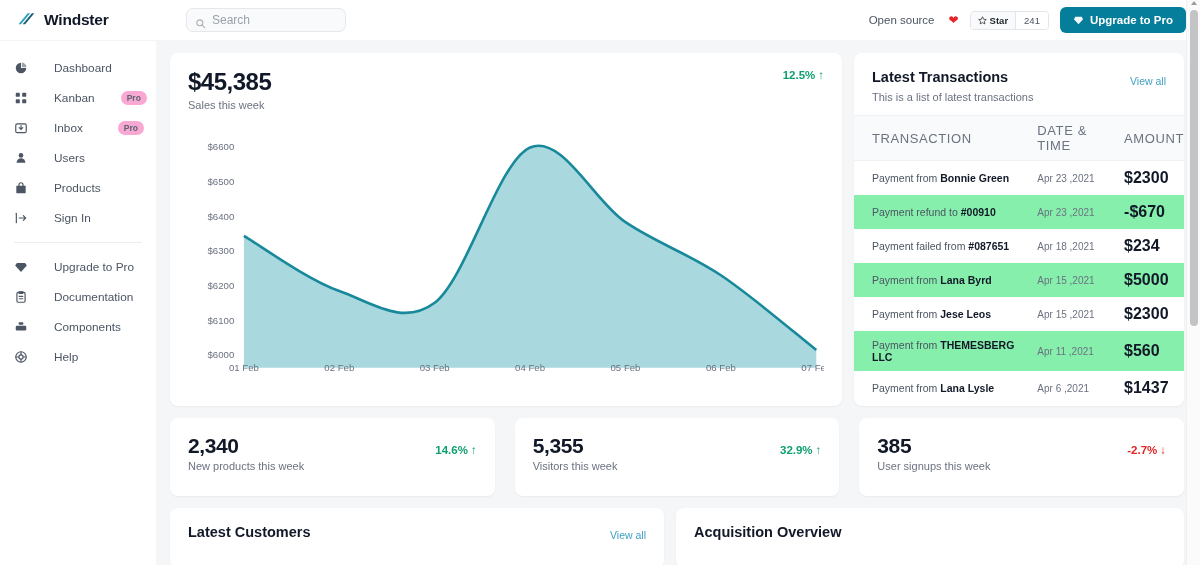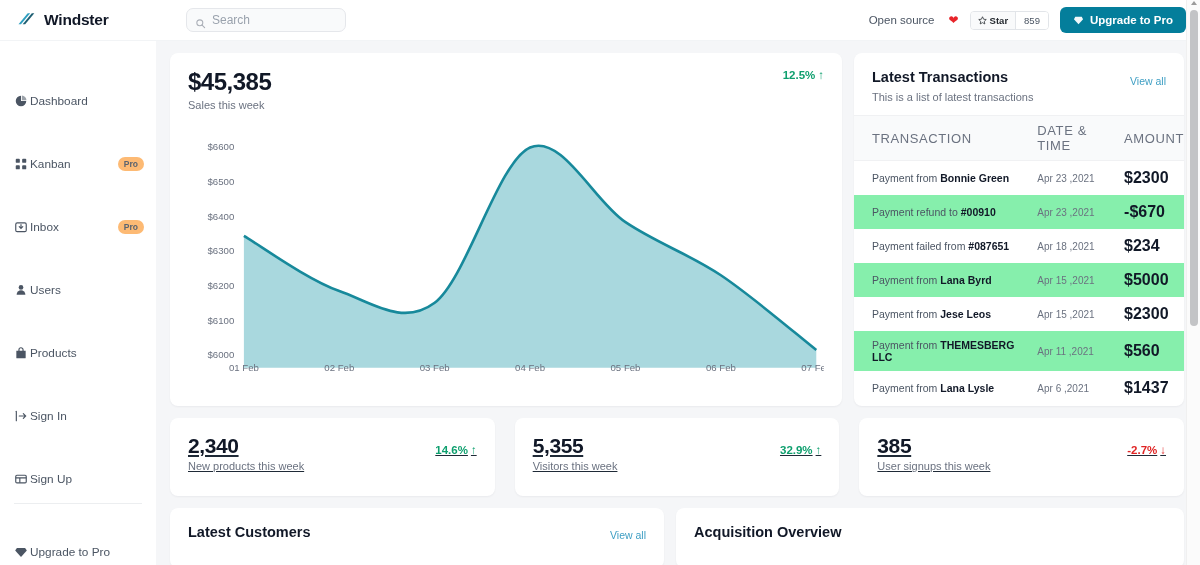--- a/index.html
+++ b/index.html
@@ -45,27 +45,27 @@
     cursor: pointer;
   }
   .gem-ico { width: 11px; height: 11px; }
 
   
   .body-wrap { flex: 1; display: flex; min-height: 0; }
 
   
   .sidebar { width: 156px; min-width: 156px; background: #fff; padding: 12px 0 0 0; }
   .nav-item {
-    display: flex; align-items: center; gap: 2px; height: 30px;
-    padding: 0 12px 0 14px; font-size: 11.8px; color: #4b5563; cursor: pointer; margin-top: 33px;
+    display: flex; align-items: center; gap: 26px; height: 30px;
+    padding: 0 12px 0 14px; font-size: 11.8px; color: #4b5563; cursor: pointer;
   }
   .nav-ico { width: 14px; height: 14px; flex: 0 0 14px; color: #4b5563; }
   .nav-label { white-space: nowrap; }
   .pro-badge {
-    margin-left: auto; background: #fdba74; color: #5b6470; font-size: 8.5px;
+    margin-left: auto; background: #f9a8d4; color: #5b6470; font-size: 8.5px;
     font-weight: bold; border-radius: 7px; padding: 2px 6px 2.5px;
   }
   .nav-sep { height: 1px; background: #eceef0; margin: 9px 14px 9px 14px; }
 
   
   .main { flex: 1; background: #f5f6f8; padding: 12px 16px 0 14px; overflow: hidden; }
   .grid-top { display: flex; gap: 12px; }
   .card { background: #fff; border-radius: 8px; box-shadow: 0 1px 2px rgba(16,24,40,.05); }
 
   
@@ -95,21 +95,21 @@
   .tx-table thead th.c0 { padding-left: 18px; }
   .tx-table thead th.c2 { text-align: left; }
   .tx-table tbody td { font-size: 10.5px; color: #4b5563; padding: 8px 0; }
   .tx-table tbody td.c0 { padding-left: 18px; }
   .tx-table tbody td.c1 { color: #6b7280; font-size: 10px; }
   .tx-table tbody td.c2 { font-weight: bold; color: #111827; font-size: 16px; }
   .tx-table tbody tr.alt td { background: #86efac; }
   .tx-name { font-weight: bold; color: #111827; }
 
   
-  .grid-stats { display: flex; gap: 20px; margin-top: 12px; text-decoration: underline; }
+  .grid-stats { display: flex; gap: 20px; margin-top: 12px; }
   .stat-card { flex: 1; padding: 16px 18px 14px; display: flex; align-items: flex-start; height: 78px; }
   .stat-value { font-size: 21px; font-weight: bold; letter-spacing: -0.4px; color: #111827; line-height: 1.1; }
 
   
   .grid-bottom { display: flex; gap: 12px; margin-top: 12px; }
   .bottom-card { padding: 16px 18px; height: 60px; display: flex; align-items: flex-start; }
   .bottom-card.customers { flex: 1; }
   .bottom-card.acq { width: 508px; min-width: 508px; }
   .bottom-title { font-size: 14.5px; font-weight: bold; color: #111827; }
 
@@ -154,21 +154,21 @@
       </div>
       <div class="star-group">
         <div class="star-btn">
           <span class="star-ico">
             <svg viewBox="0 0 24 24" width="9" height="9" fill="none" stroke="#24292f" stroke-width="2">
               <path d="M12 2 l3 6.6 7 .8 -5.2 4.8 1.4 7 -6.2-3.5 -6.2 3.5 1.4-7 -5.2-4.8 7-.8 Z" stroke-linejoin="round"></path>
             </svg>
           </span>
           <span>Star</span>
         </div>
-        <div class="star-count">859</div>
+        <div class="star-count">241</div>
       </div>
       <div class="upgrade-btn">
         <span class="gem-ico">
           <svg viewBox="0 0 24 24" width="11" height="11" fill="#ffffff">
             <path d="M5 4 h14 l3 5 -10 11 L2 9 Z" opacity=".95"></path>
           </svg>
         </span>
         <span>Upgrade to Pro</span>
       </div>
     </div>
@@ -235,29 +235,20 @@
       <div class="nav-item">
         <span class="nav-ico">
           <svg viewBox="0 0 24 24" width="14" height="14" fill="none" stroke="#4b5563" stroke-width="2" stroke-linecap="round">
             <path d="M4 4 v16"></path>
               <path d="M9 12 h11 M16 8 l4 4 -4 4"></path>
           </svg>
         </span>
         <span class="nav-label">Sign In</span>
       </div>
 
-      <div class="nav-item">
-        <span class="nav-ico">
-          <svg viewBox="0 0 24 24" width="14" height="14" fill="none" stroke="#4b5563" stroke-width="2">
-            <rect x="3" y="5.5" width="18" height="13" rx="2"></rect>
-              <path d="M3 10 h18 M10 10 v8.5"></path>
-          </svg>
-        </span>
-        <span class="nav-label">Sign Up</span>
-      </div>
 
       <div class="nav-sep"></div>
 
       <div class="nav-item">
         <span class="nav-ico">
           <svg viewBox="0 0 24 24" width="14" height="14" fill="#4b5563">
             <path d="M5 5 h14 l3 4.5 -10 11 L2 9.5 Z"></path>
           </svg>
         </span>
         <span class="nav-label">Upgrade to Pro</span>

